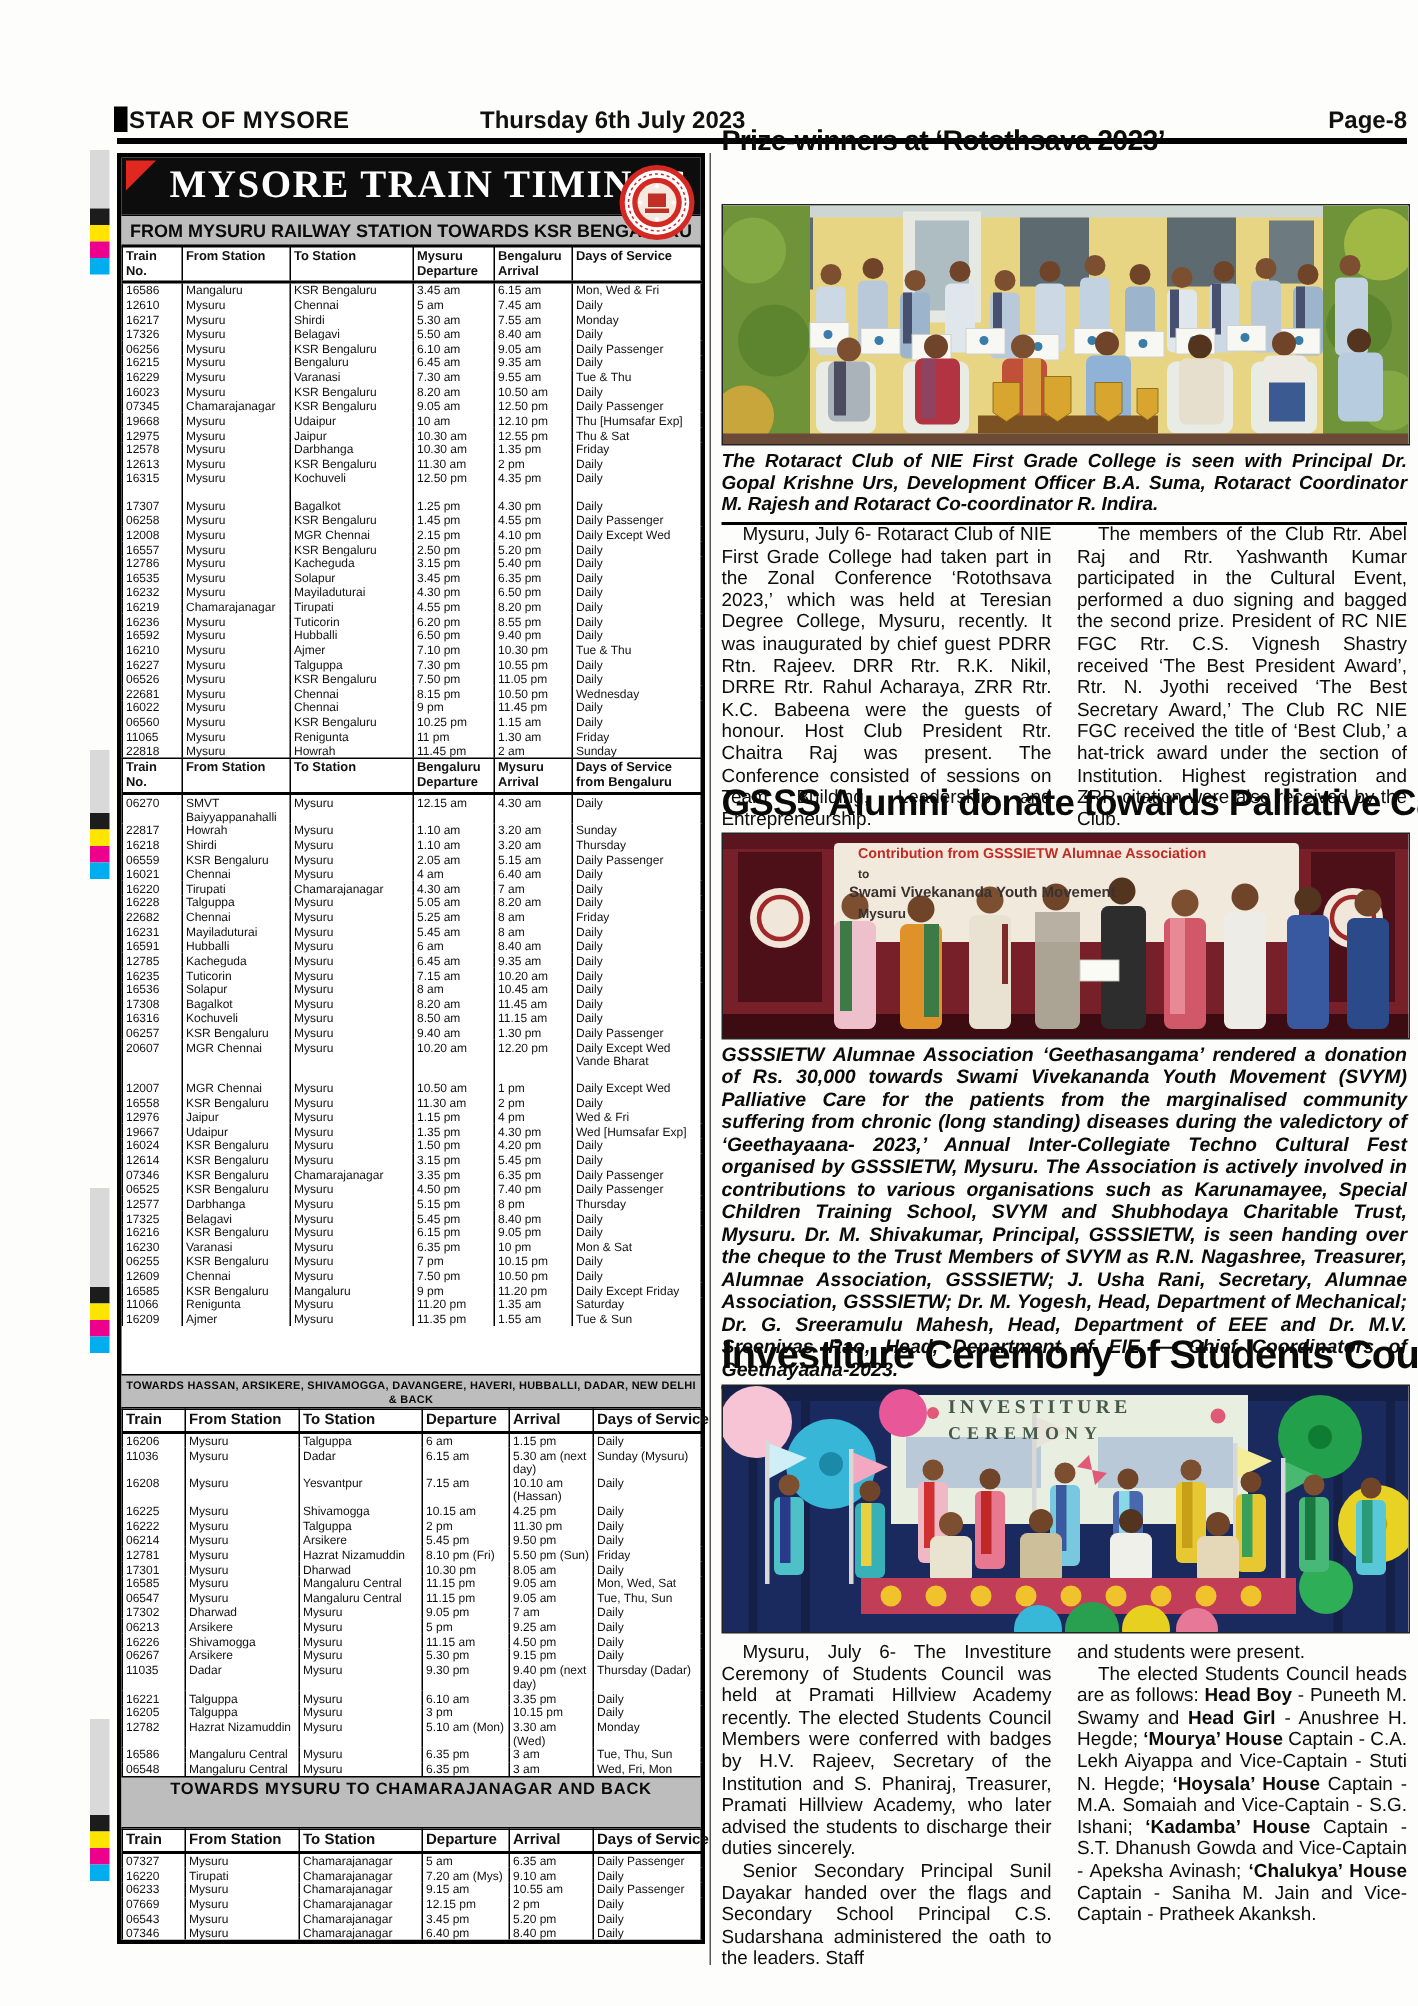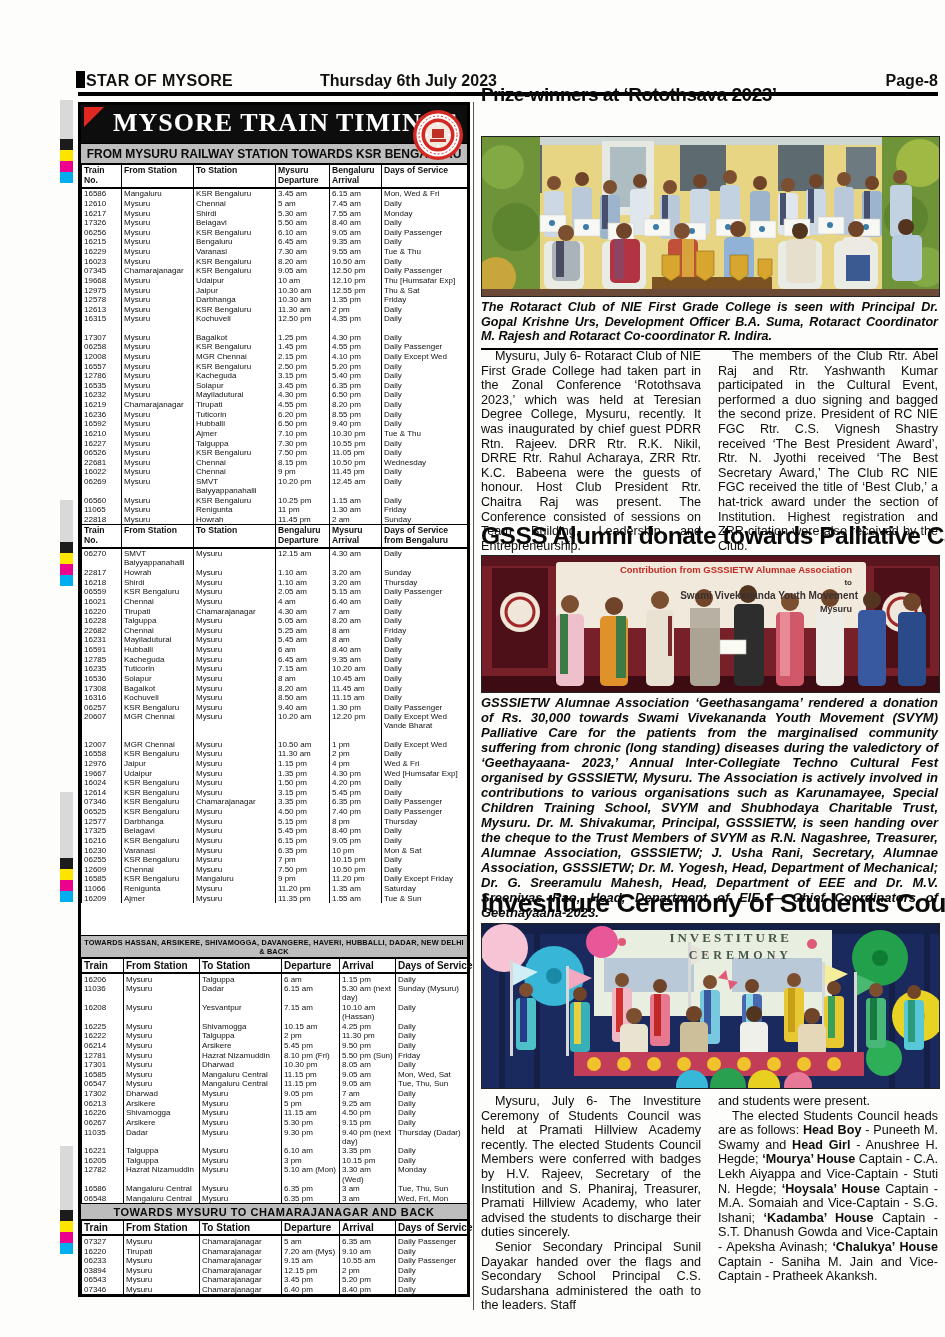--- a/index.html
+++ b/index.html
@@ -27,21 +27,21 @@
   .tt-banner .tri{position:absolute;left:3px;top:2px;width:0;height:0;
       border-top:20px solid #e02820;border-right:20px solid transparent;}
   .tt-banner .ttl{position:absolute;left:32px;top:3px;width:300px;text-align:center;
       color:#fff;font-family:"Liberation Serif",serif;font-weight:bold;font-size:26px;letter-spacing:1px;white-space:nowrap;}
   .emblem{position:absolute;right:3px;top:4px;width:52px;height:52px;z-index:5;}
   .sec-banner{background:#bdbdbd;border-top:1px solid #000;border-bottom:1px solid #000;
       text-align:center;font-weight:bold;color:#0a0a0a;}
   .sb1{font-size:12px;padding:3px 0 2px;}
   .sb2{font-size:12px;padding:2px 0 1px;letter-spacing:.4px;}
   .sb3{font-size:7.3px;padding:2px 0 1px;letter-spacing:.2px;margin-top:32px;}
-  .sb4{font-size:11px;padding:2px 0 1px;letter-spacing:.5px;}
+  .sb4{font-size:11px;padding:2px 0 19px;letter-spacing:.5px;}
 
   table.tt{border-collapse:collapse;table-layout:fixed;width:100%;background:#fff;}
   table.tt th{border:1px solid #000;border-bottom:2px solid #000;text-align:left;
       vertical-align:top;padding:1px 2px;font-size:8.6px;line-height:1.15;}
   table.tt.big-head th{font-size:10px;white-space:nowrap;}
   table.tt td{border-left:1px solid #000;border-right:1px solid #000;border-top:0;border-bottom:0;
       padding:.6px 2px 0;font-size:8px;line-height:1.13;white-space:normal;overflow:hidden;
       vertical-align:top;}
   table.tt tr.spacer td{height:8px;}
   td.t7{font-size:6.4px;}
@@ -52,26 +52,26 @@
   .headline{font-weight:bold;color:#0a0a0a;letter-spacing:-.5px;white-space:nowrap;}
   .h1{top:84px;font-size:19px;}
   .h2{top:522px;font-size:24.5px;}
   .h3{top:888px;font-size:26.5px;}
   .photo{border:1px solid #222;overflow:hidden;}
   .caption{font-size:12.6px;font-weight:bold;font-style:italic;line-height:1.16;
       text-align:justify;border-bottom:2px solid #000;padding-bottom:4px;color:#0a0a0a;}
   .body-col{font-size:12.6px;line-height:14.6px;text-align:justify;color:#0d0d0d;}
   .body-col p{margin:0;}
   .body-col p.ind{text-indent:14px;}
-  .scr-txt{position:absolute;text-align:right;font-weight:bold;}
+  .scr-txt{position:absolute;text-align:left;font-weight:bold;}
 
   
   .gsss-l1{left:90px;top:8px;width:280px;color:#c22a24;font-size:9.5px;}
   .gsss-l2{left:90px;top:22px;width:280px;color:#3a3230;font-size:8px;}
-  .gsss-l3{left:96px;top:34px;width:280px;color:#3a3230;font-size:10px;}
+  .gsss-l3{left:84px;top:34px;width:280px;color:#3a3230;font-size:10px;}
   .gsss-l4{left:90px;top:48px;width:280px;color:#3a3230;font-size:9px;}
   .inv-t1{left:150px;top:6px;width:160px;color:#46584a;font-family:"Liberation Serif",serif;
       font-size:13px;letter-spacing:3px;font-weight:bold;}
   .inv-t2{left:150px;top:24px;width:160px;color:#46584a;font-family:"Liberation Serif",serif;
       font-size:12px;letter-spacing:4px;font-weight:bold;}
 </style>
 </head>
 <body>
 
 <div class="abs print-mark"></div>
@@ -383,28 +383,20 @@
         </tr>
         <tr>
           <td>16022</td>
           <td>Mysuru</td>
           <td>Chennai</td>
           <td>9 pm</td>
           <td>11.45 pm</td>
           <td>Daily</td>
         </tr>
         <tr>
-          <td>06269</td>
-          <td>Mysuru</td>
-          <td class="t6">SMVT Baiyyappanahalli</td>
-          <td>10.20 pm</td>
-          <td>12.45 am</td>
-          <td>Daily</td>
-        </tr>
-        <tr>
           <td>06560</td>
           <td>Mysuru</td>
           <td>KSR Bengaluru</td>
           <td>10.25 pm</td>
           <td>1.15 am</td>
           <td>Daily</td>
         </tr>
         <tr>
           <td>11065</td>
           <td>Mysuru</td>
@@ -950,21 +942,21 @@
         </tr>
         <tr>
           <td>06233</td>
           <td>Mysuru</td>
           <td>Chamarajanagar</td>
           <td>9.15 am</td>
           <td>10.55 am</td>
           <td>Daily Passenger</td>
         </tr>
         <tr>
-          <td>03894</td>
+          <td>07669</td>
           <td>Mysuru</td>
           <td>Chamarajanagar</td>
           <td>12.15 pm</td>
           <td>2 pm</td>
           <td>Daily</td>
         </tr>
         <tr>
           <td>06543</td>
           <td>Mysuru</td>
           <td>Chamarajanagar</td>

